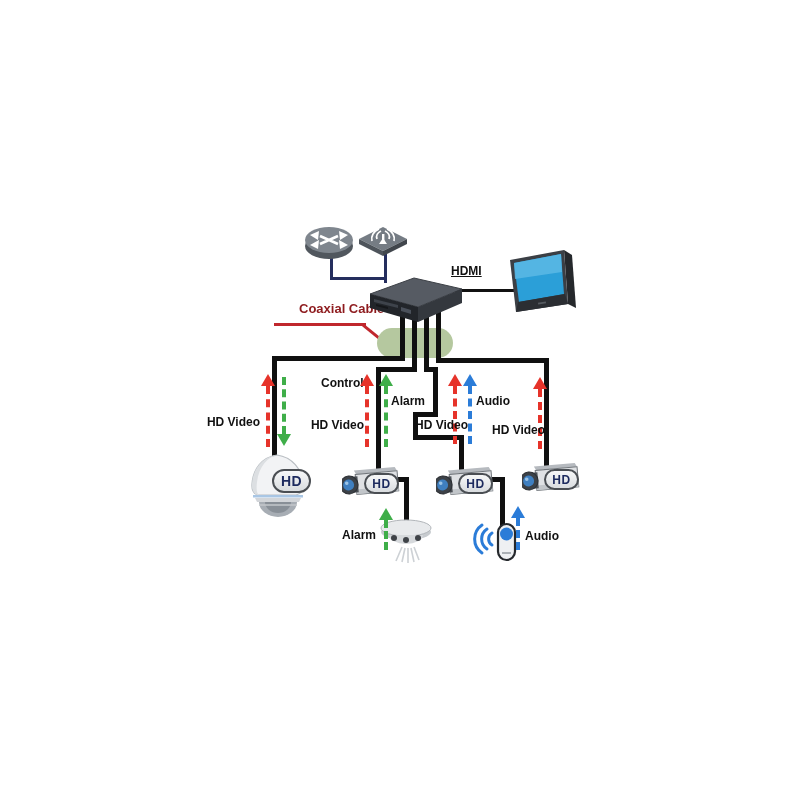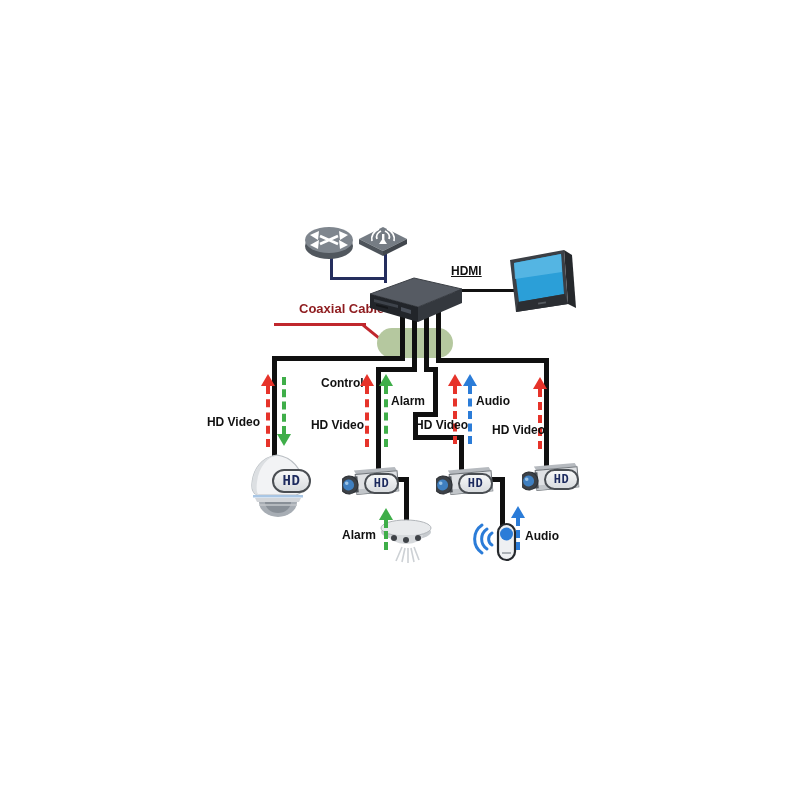--- a/index.html
+++ b/index.html
@@ -20,21 +20,21 @@
   .arrow.down .hd{border-top:12px solid;}
   .arrow .sh{width:0;flex:1;border-left:4px dashed;}
   .red{color:#e6332a;} .green{color:#3fae49;} .blue{color:#2b7cd8;}
   
   .lbl{position:absolute;font-size:12px;font-weight:bold;color:#111;white-space:nowrap;}
   .lbl.rt{text-align:right;}
   .coax-lbl{position:absolute;font-size:13px;font-weight:bold;color:#8e1b1e;white-space:nowrap;}
   
   .badge{position:absolute;display:flex;align-items:center;justify-content:center;
          border:2px solid #4a4e53;border-radius:12px;background:linear-gradient(#f6f7f8,#d9dcdf);
-         color:#1c2a5e;font-weight:bold;font-size:12px;letter-spacing:.5px;font-family:Liberation Mono, monospace;}
+         color:#1c2a5e;font-weight:bold;font-size:12px;letter-spacing:.5px;}
   .badge.big{font-size:14px;}
   svg{display:block;}
 </style>
 </head>
 <body>
 
 <div id="canvas">
 
   <div class="navy" style="left:330px;top:257px;width:3px;height:23px;"></div>
   <div class="navy" style="left:330px;top:277px;width:57px;height:3px;"></div>

